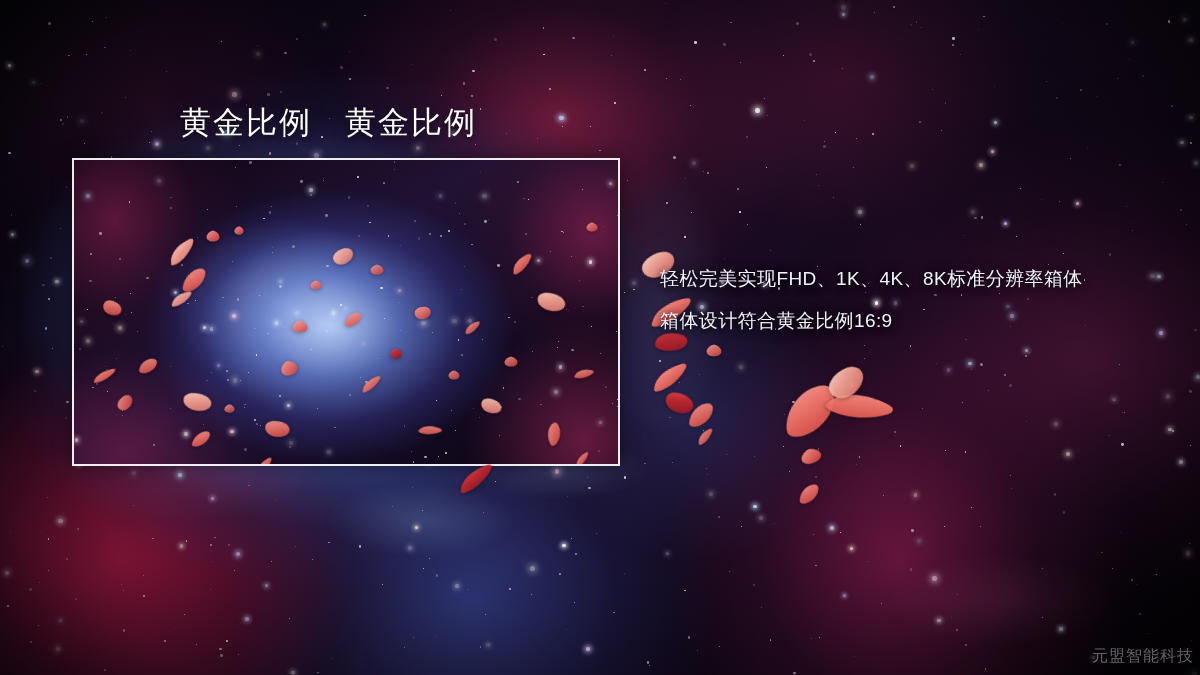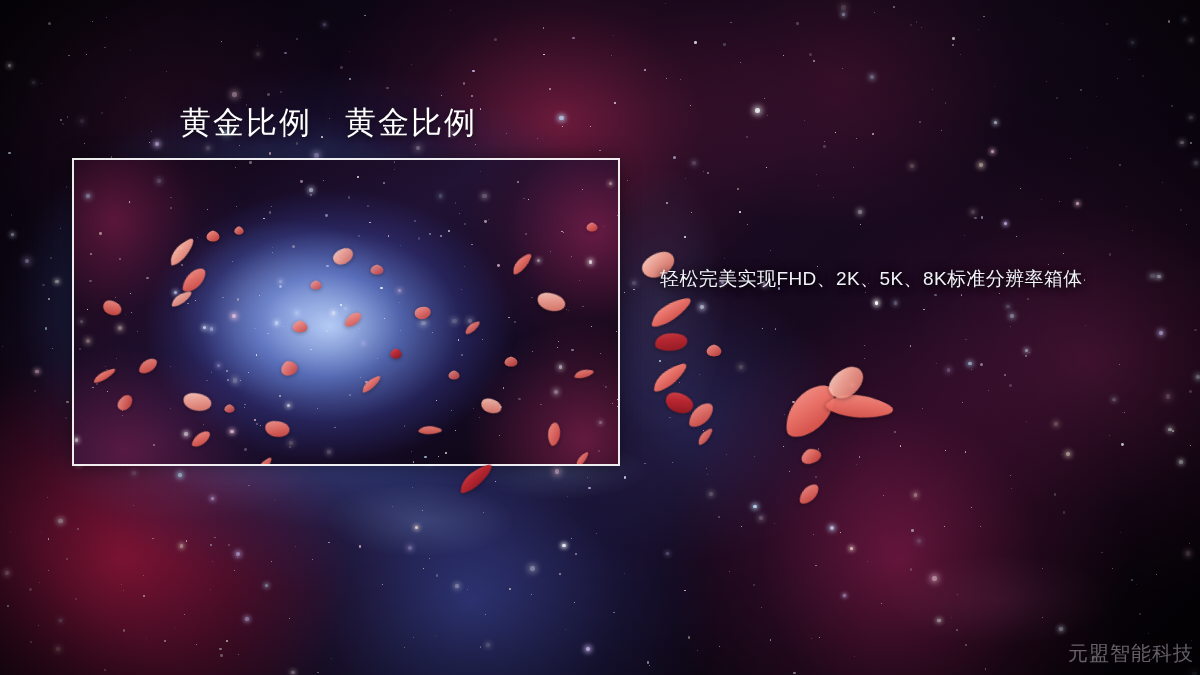--- a/index.html
+++ b/index.html
@@ -99,21 +99,21 @@
     font-size:19px;
     line-height:42px;
     color:#f2f3fb;
     white-space:pre;
     letter-spacing:0.4px;
     text-shadow:0 2px 6px rgba(0,0,0,0.85), 0 0 12px rgba(0,0,0,0.6);
   }
   #watermark {
     position:absolute;
     right:6px; bottom:8px;
-    font-size:20px;
+    font-size:16px;
     letter-spacing:1px;
     color:rgba(190,182,196,0.52);
     white-space:pre;
   }
 </style>
 </head>
 <body>
 
 <div id="slide">
 
@@ -1477,18 +1477,19 @@
     </linearGradient>
           </defs>
     <path d="M6,62 C16,26 48,4 86,8 C96,9 98,20 88,34 C70,60 38,84 12,80 C2,78 2,72 6,62 Z" fill="url(#g5145900)"></path>
   </svg>
       </div>
     </div>
 
   <div id="title">黄金比例　黄金比例</div>
 
   <div id="body-text">
-    <div class="body-line">轻松完美实现FHD、2K、5K、8K标准分辨率箱体</div>
+    <div class="body-line">轻松完美实现FHD、1K、4K、8K标准分辨率箱体</div>
+    <div class="body-line">箱体设计符合黄金比例16:9</div>
   </div>
 
   <div id="watermark">元盟智能科技</div>
 
 </div>
 
 </body></html>

